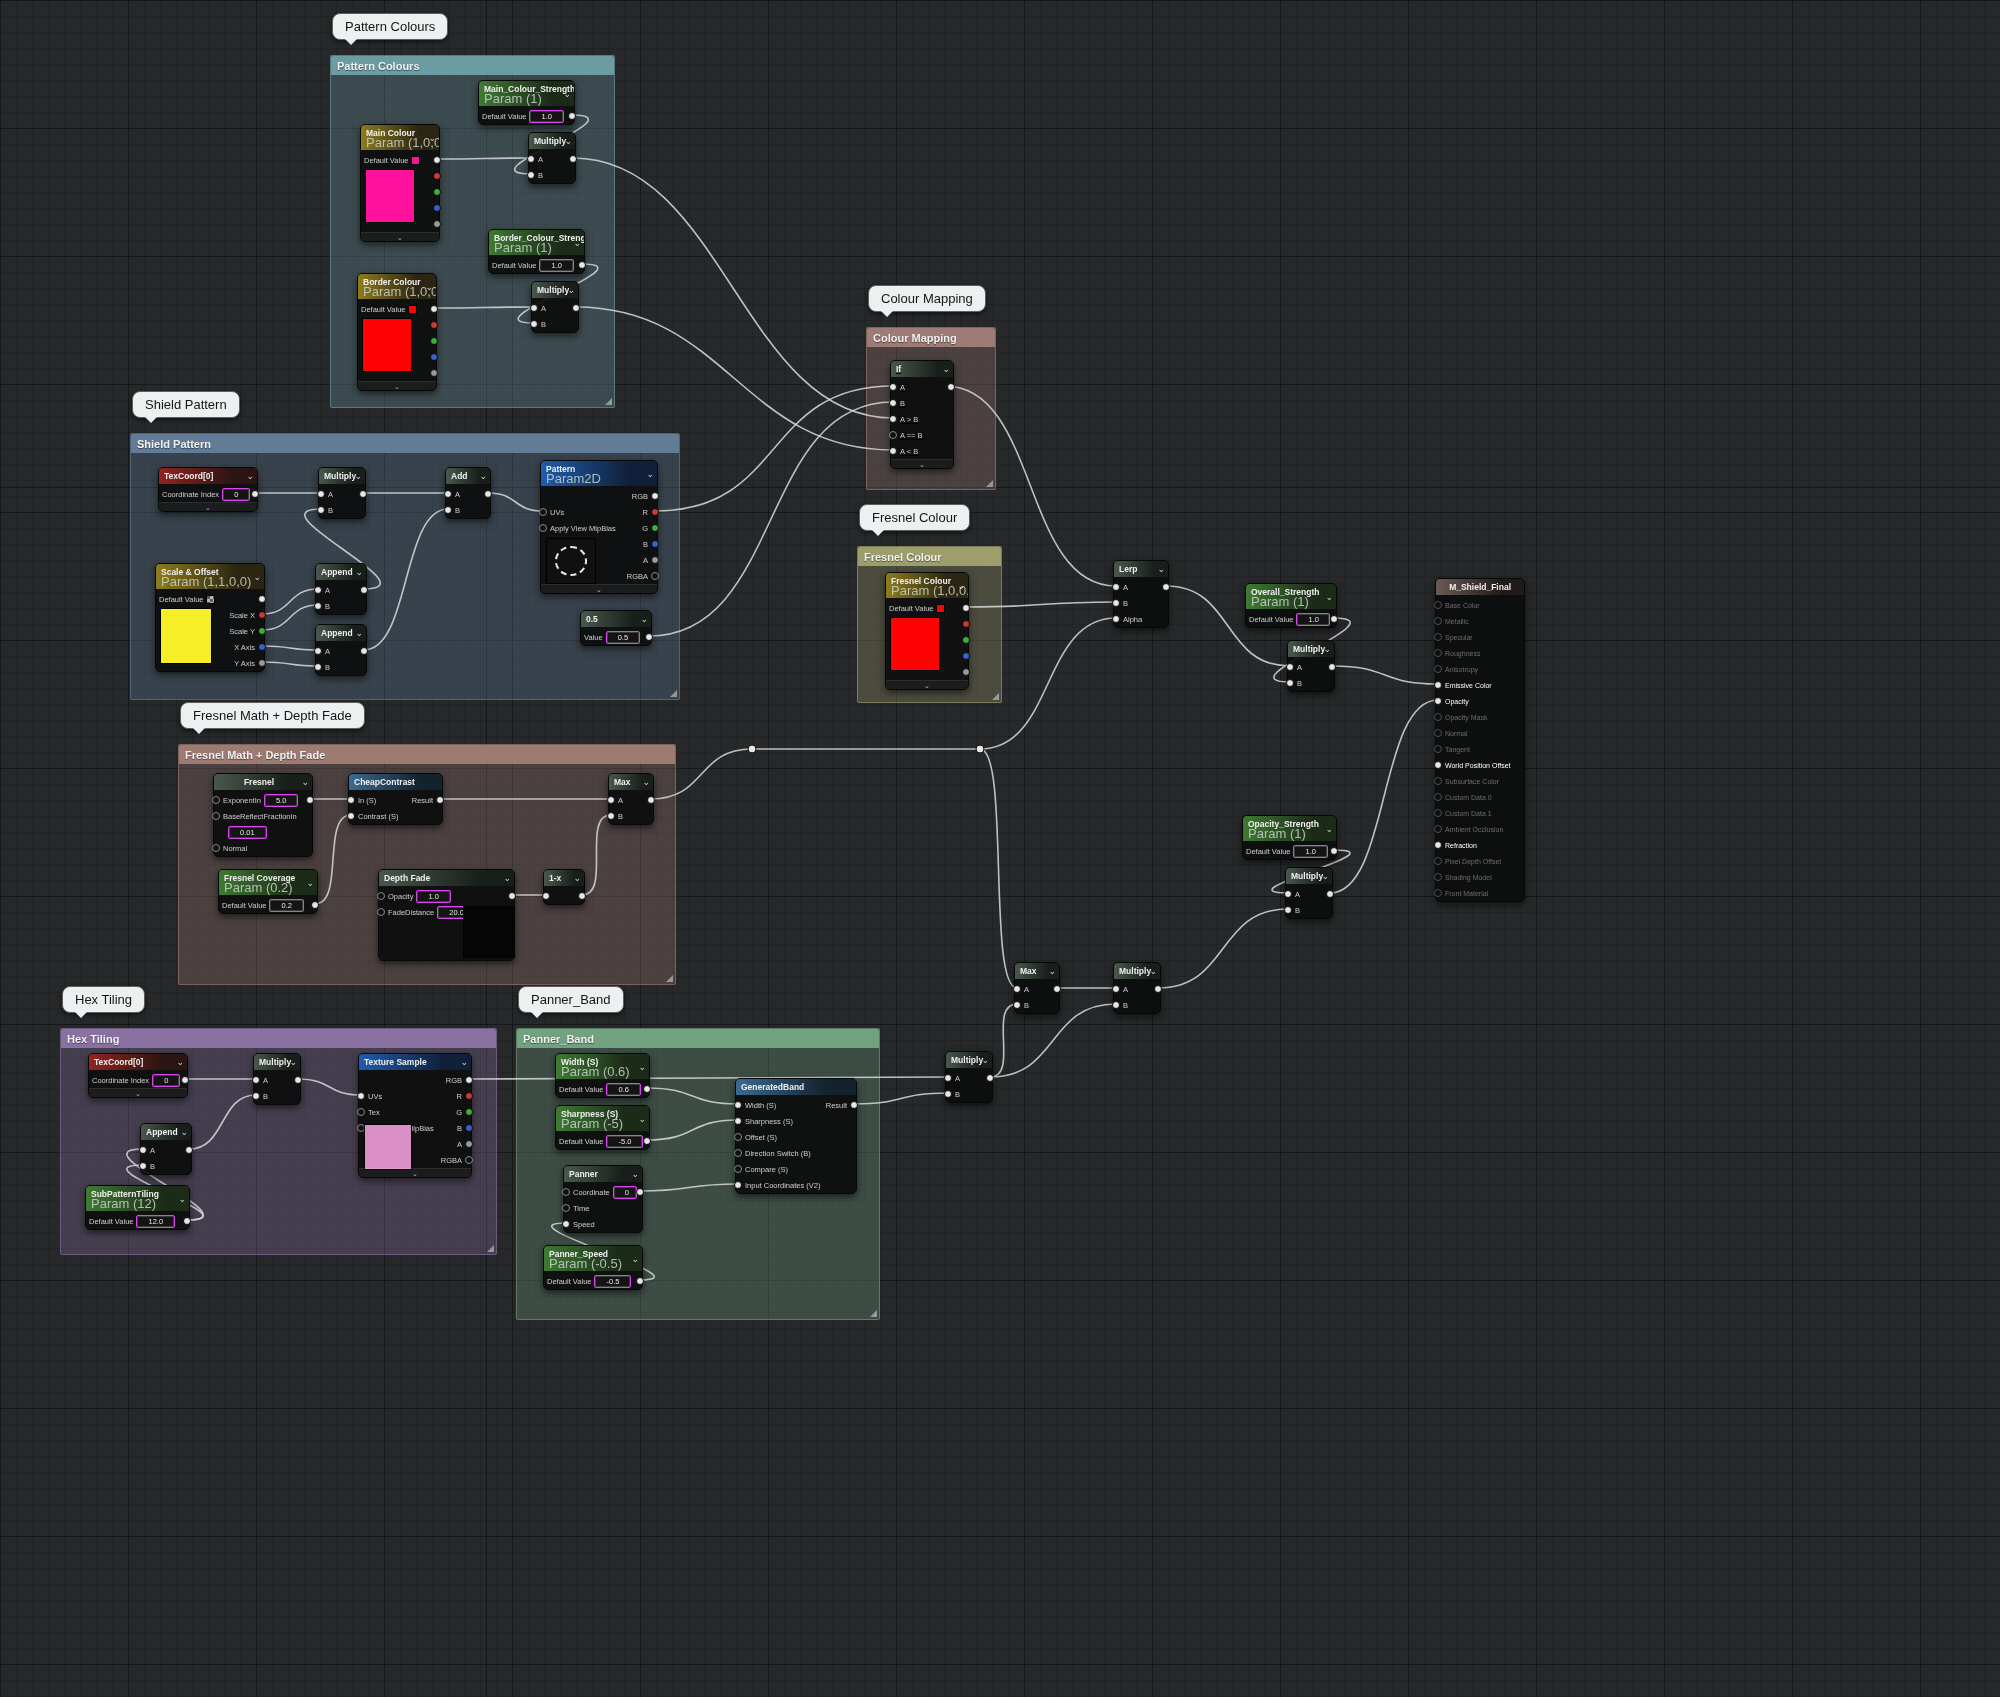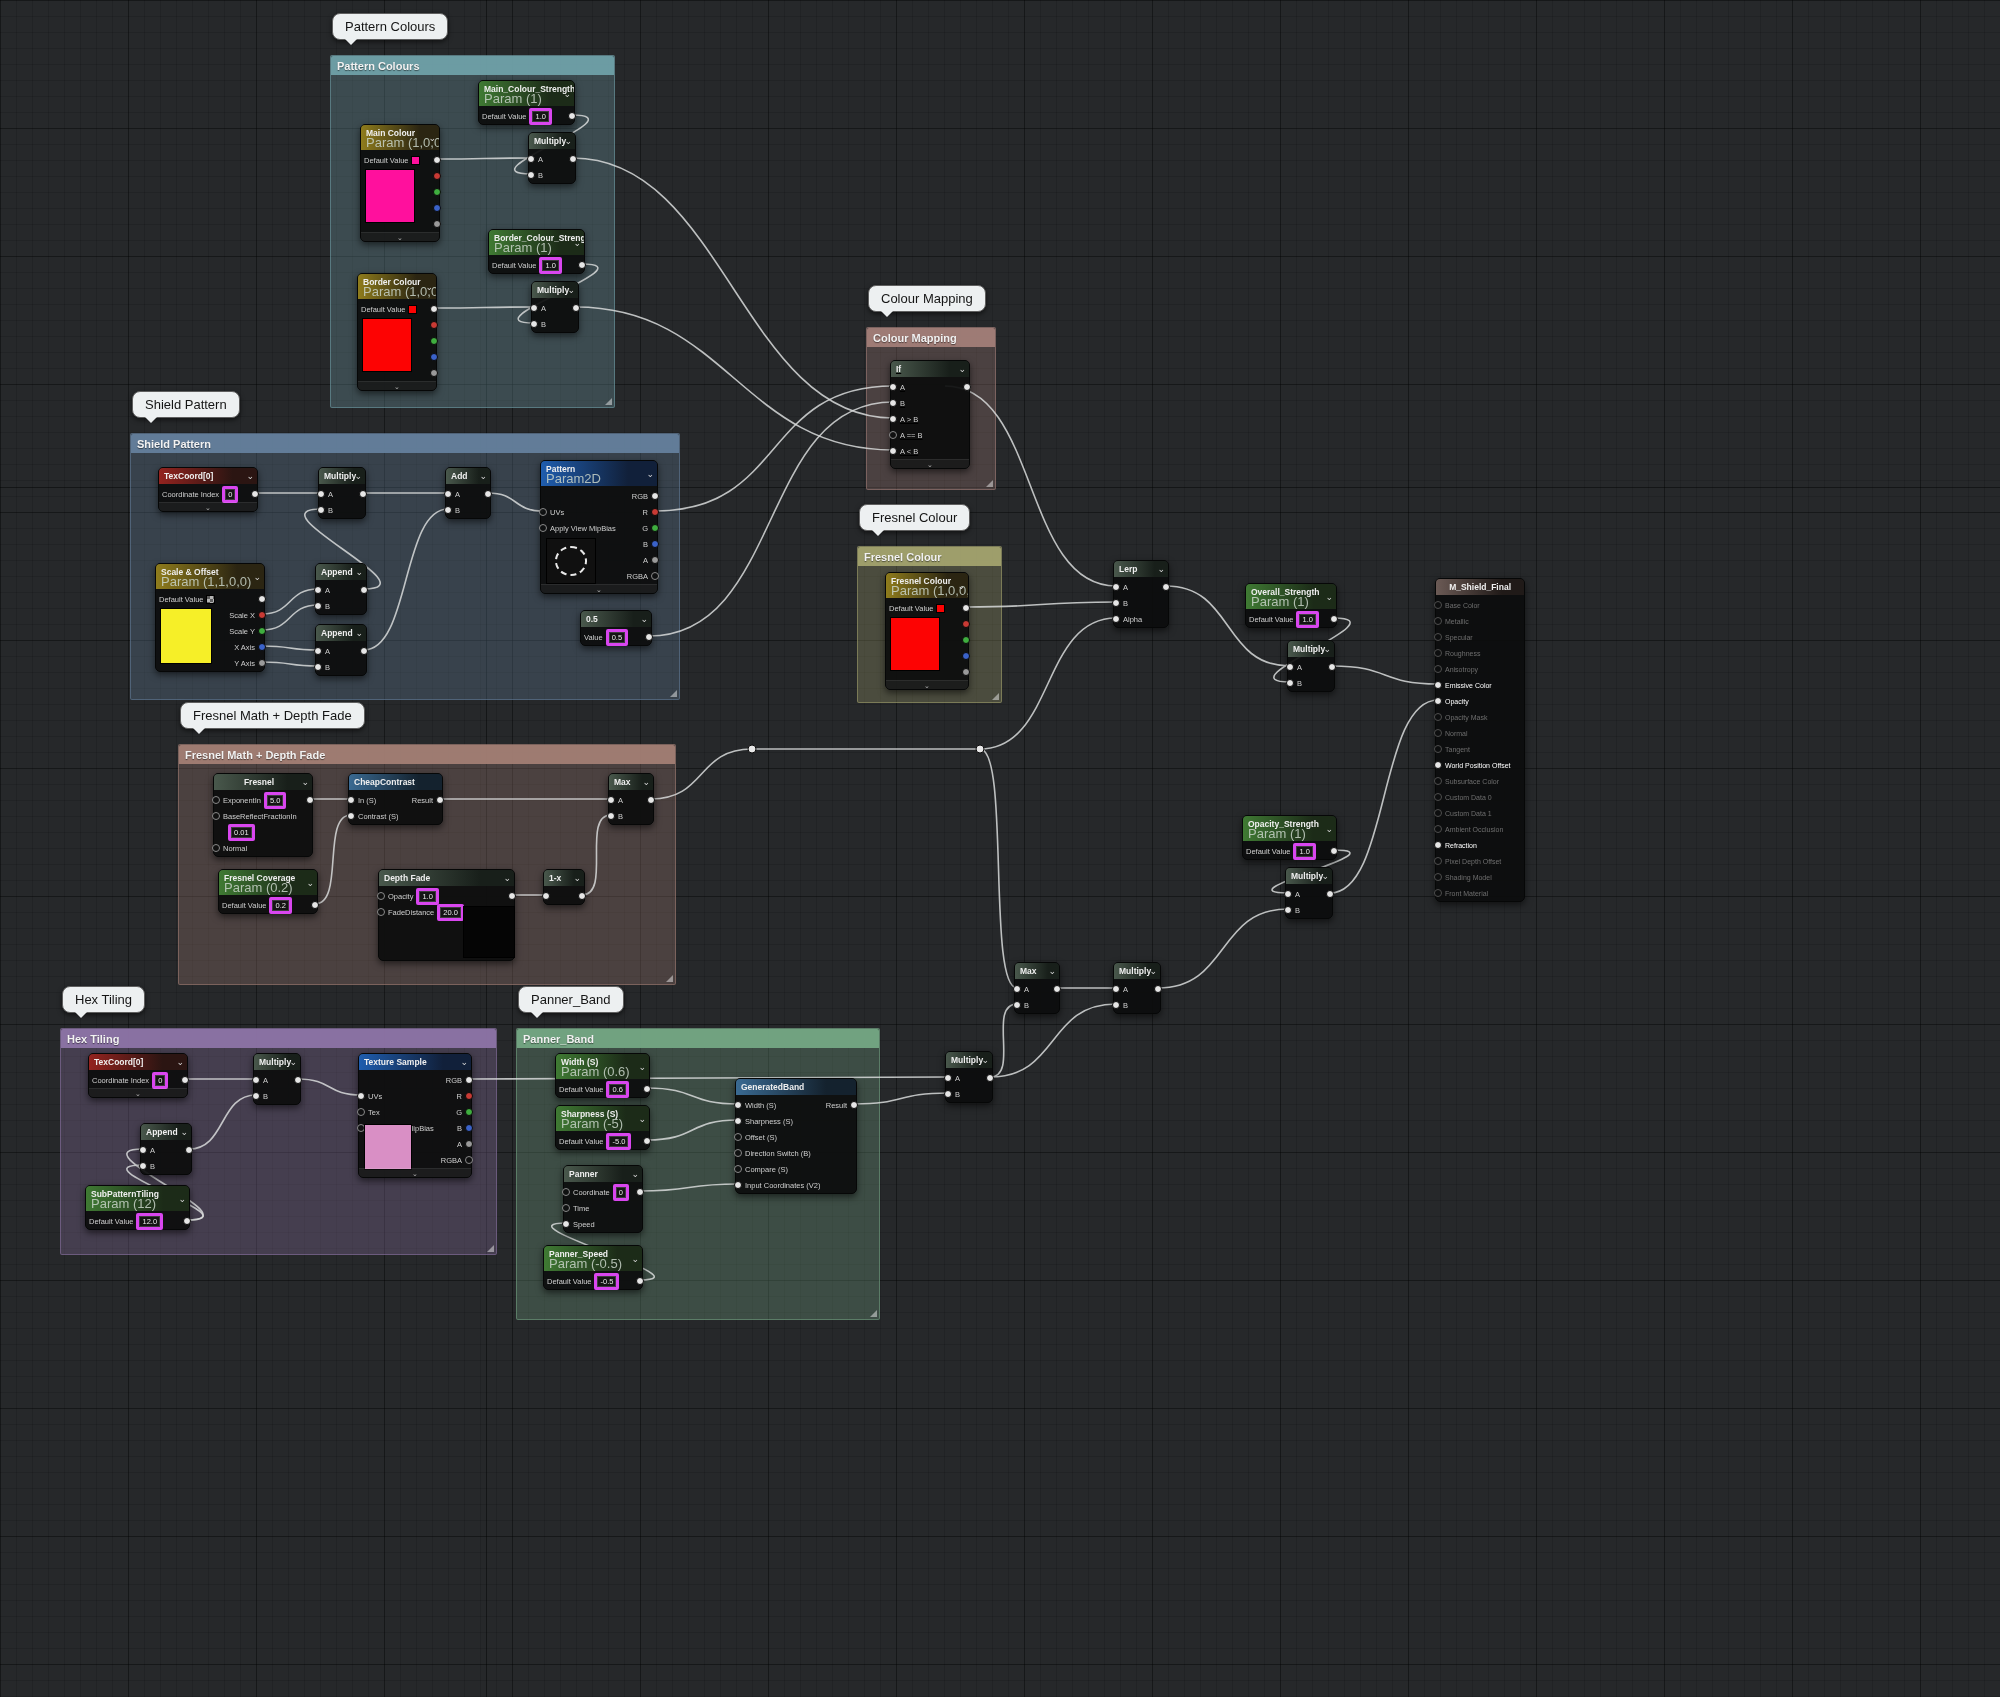--- a/index.html
+++ b/index.html
@@ -65,22 +65,22 @@
   .side.l .pin { margin-left:-5px; }
   .side.r .pin { margin-right:-5px; }
   .pin-white { background:#e6e6e6; }
   .pin-red   { background:#c93a34; }
   .pin-green { background:#3fae3f; }
   .pin-blue  { background:#3a62c9; }
   .pin-gray  { background:#9a9a9a; }
   .pin-hollow{ background:transparent; border:1px solid #8a8a8a; }
   .pin-dim   { background:transparent; border:1px solid #4e4e4e; }
 
-  .ebox { background:#141414; border:3px solid #d946ef; box-shadow:inset 0 0 0 1px #3d3d3d; border-radius:2px;
-    font-size:7.5px; color:#e8e8e8; padding:1px 3px; line-height:9px; min-width:14px; white-space:nowrap; }
+  .ebox { background:#141414; border:1px solid #d946ef; box-shadow:inset 0 0 0 1px #3d3d3d; border-radius:2px;
+    font-size:7.5px; color:#e8e8e8; padding:1px 11px; line-height:9px; min-width:14px; white-space:nowrap; }
   .chip { width:9px; height:9px; border:1px solid #000; flex:none; }
   .chip.checker { background:repeating-conic-gradient(#b5b5b5 0% 25%, #5f5f5f 0% 50%) 0 0/6px 6px; }
 
   .swatch { position:absolute; border:1px solid #000; }
   .swatch.ring { background:#101010; display:flex; align-items:center; justify-content:center; }
   .ring-circle { width:68%; height:68%; border:2px dashed #e8e8e8; border-radius:50%; }
 
   .expander { position:absolute; left:0; right:0; bottom:0; height:9px; display:flex; align-items:center;
     justify-content:center; background:rgba(255,255,255,0.05); border-top:1px solid rgba(255,255,255,0.07);
     border-radius:0 0 4px 4px; }
@@ -606,21 +606,21 @@
             <div class="side l">
               <div class="lbl" data-name="pin-label">Value</div>
               <div class="ebox" data-name="value-input">0.5</div>
             </div>
             <div class="side r">
               <div class="pin pin-white" data-name="output-pin"></div>
             </div>
           </div>
         </div>
       </div>
-      <div class="node" data-name="node-if_node" style="left: 890px; top: 360px; width: 80px; height: 109px; text-decoration: underline;">
+      <div class="node" data-name="node-if_node" style="left: 890px; top: 360px; width: 64px; height: 109px; text-decoration: underline;">
         <div class="node-header hdr-op" data-name="node-header">
           <div class="node-title" data-name="node-title">If</div>
           <div class="chev" data-name="chevron-down-icon">⌄</div>
         </div>
         <div class="node-body" data-name="node-body">
           <div class="row" data-name="node-row">
             <div class="side l">
               <div class="pin pin-white" data-name="input-pin-a"></div>
               <div class="lbl" data-name="pin-label">A</div>
             </div>

